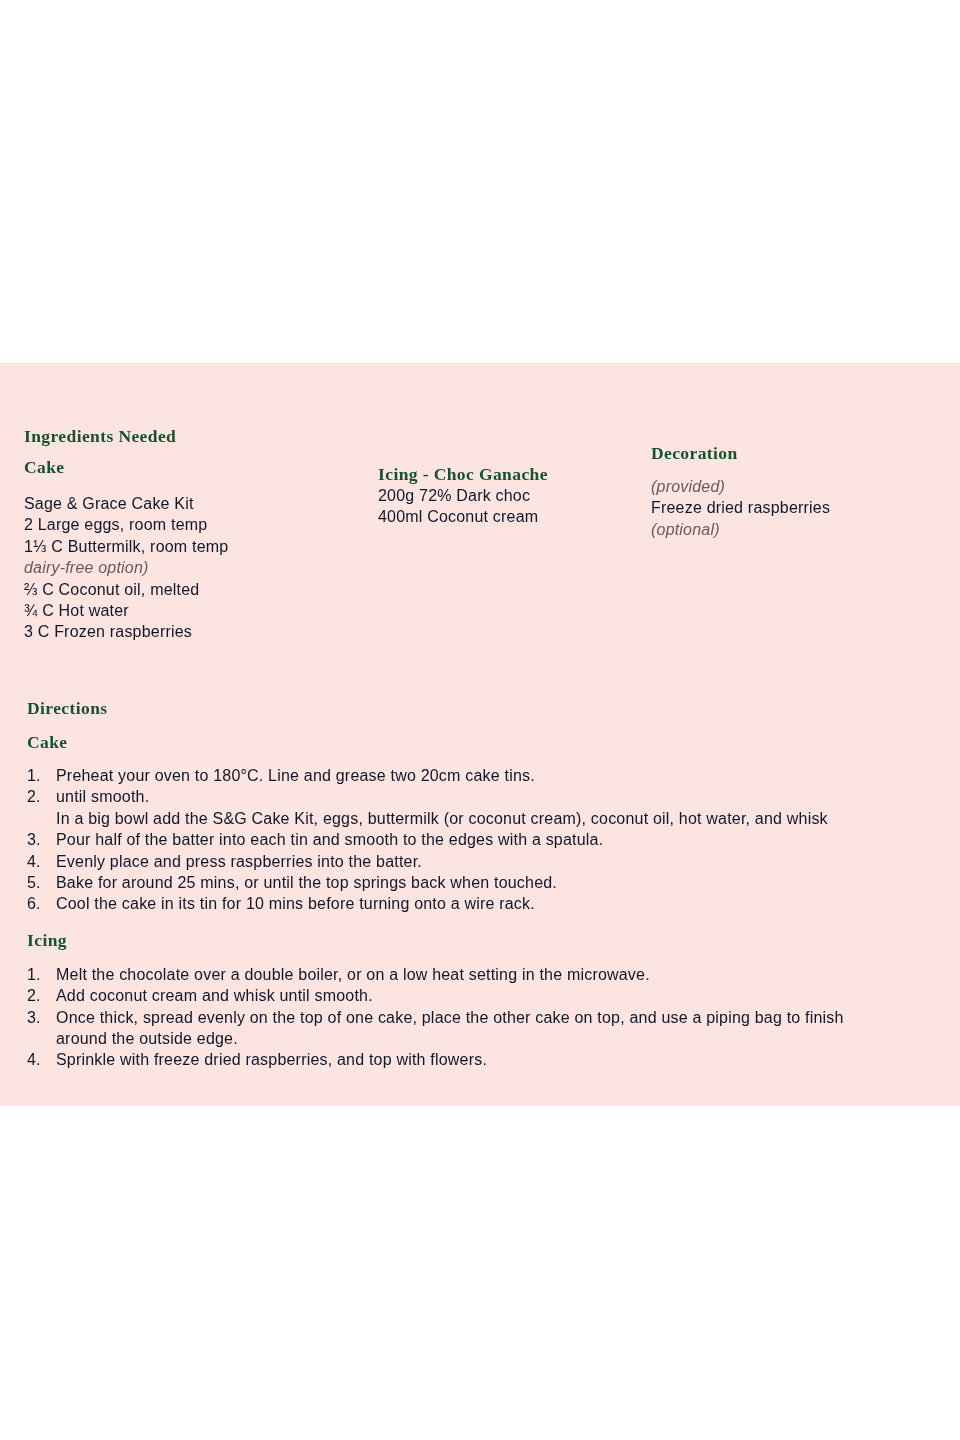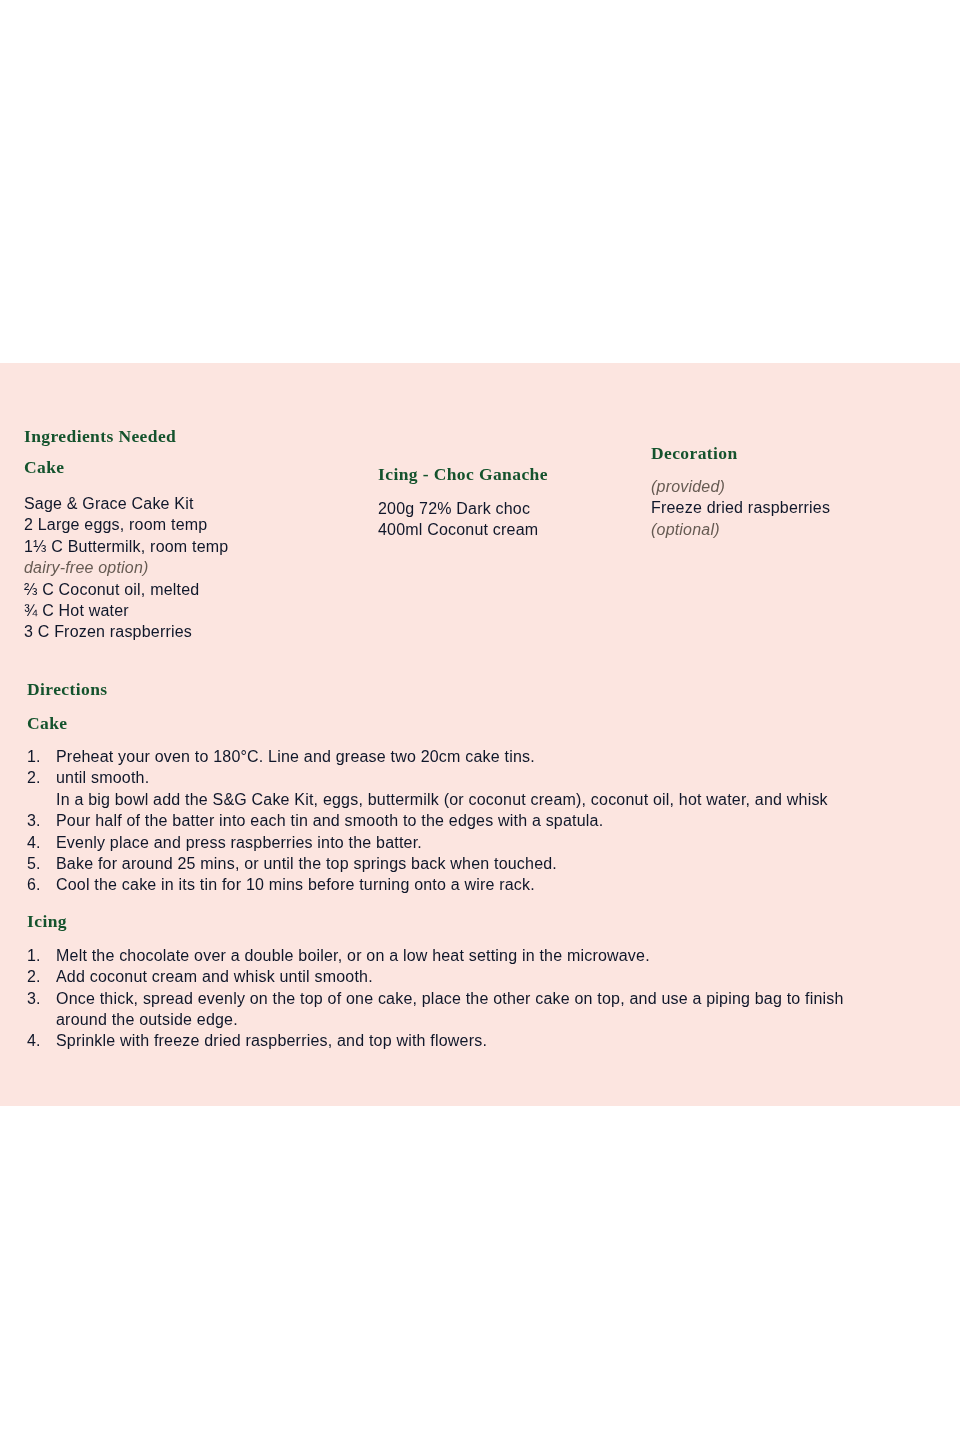--- a/index.html
+++ b/index.html
@@ -50,27 +50,27 @@
     left: 24px;
     top: 62px;
   }
   .col {
     position: absolute;
   }
   .col-cake   { left: 24px;  top: 93px;  width: 345px; }
   .col-icing  { left: 378px; top: 100px; width: 260px; }
   .col-dec    { left: 651px; top: 79px;  width: 285px; }
   .col-cake h3  { margin-bottom: 15px; }
-  .col-icing h3 { margin-bottom: 13px; }
+  .col-icing h3 { }
   .col-dec h3   { margin-bottom: 12px; }
   
   .directions {
     position: absolute;
     left: 27px;
-    top: 315px;
+    top: 334px;
     width: 912px;
   }
   .sub-cake  { margin: 12px 0 12px 0; }
   .sub-icing { margin: 14px 0 13px 0; }
   .steps { margin: 0; }
   .step {
     display: flex;
     align-items: flex-start;
   }
   .step .num {

